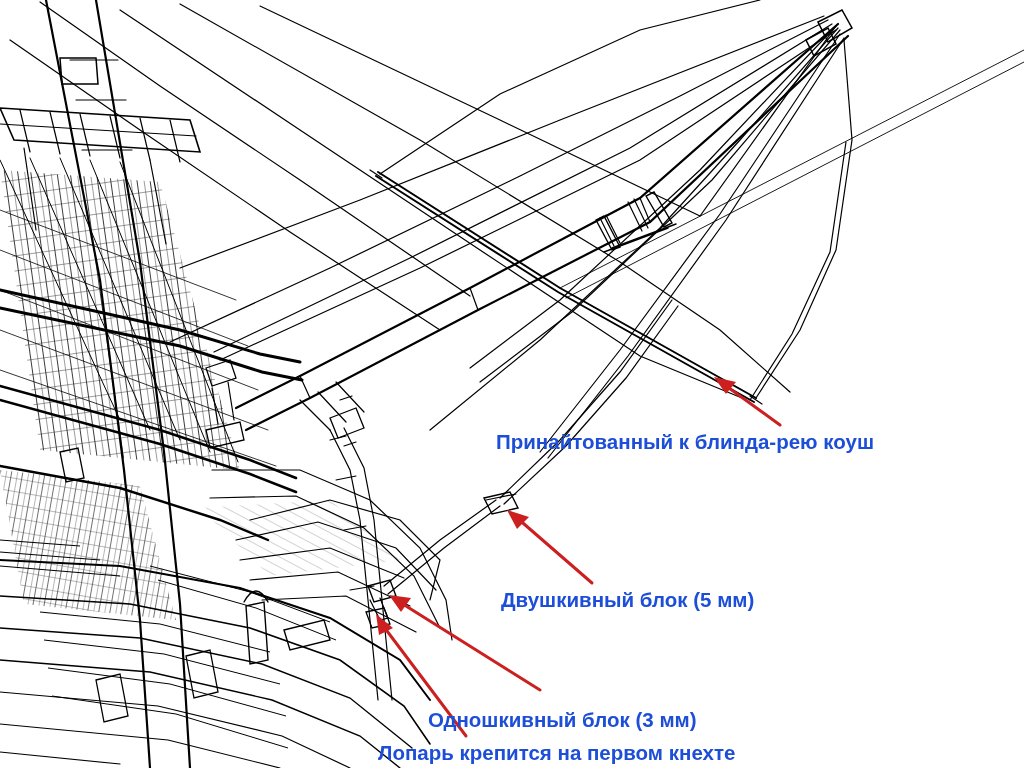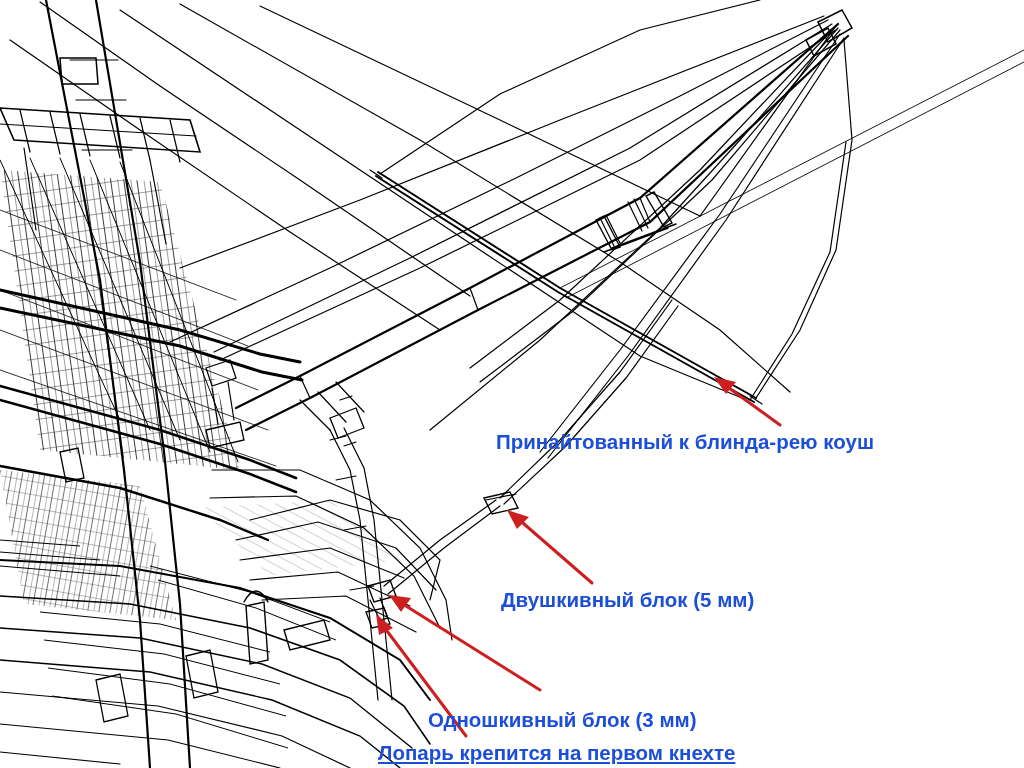--- a/index.html
+++ b/index.html
@@ -37,21 +37,21 @@
     font-family: "Liberation Sans", sans-serif;
     font-weight: bold;
     color: #1d4ed8;
     font-size: 20px;
     white-space: nowrap;
     line-height: 1;
   }
   .lbl-1 { left: 496px; top: 432px; font-size: 20.5px; }
   .lbl-2 { left: 501px; top: 590px; font-size: 20.5px; }
   .lbl-3 { left: 428px; top: 698px; font-size: 20.5px; margin-top: 12px; }
-  .lbl-4 { left: 378px; top: 743px; font-size: 20.5px; text-decoration: underline; }
+  .lbl-4 { left: 378px; top: 743px; font-size: 20.5px; }
 </style>
 </head>
 <body>
 
 <div id="stage">
 
   <svg id="drawing" viewBox="0 0 1024 768">
     <defs>
       <pattern id="ratline-net" width="13" height="15" patternUnits="userSpaceOnUse" patternTransform="rotate(-8)">
         <path d="M0 0 H13" stroke="#000" stroke-width="0.9" fill="none"></path>

